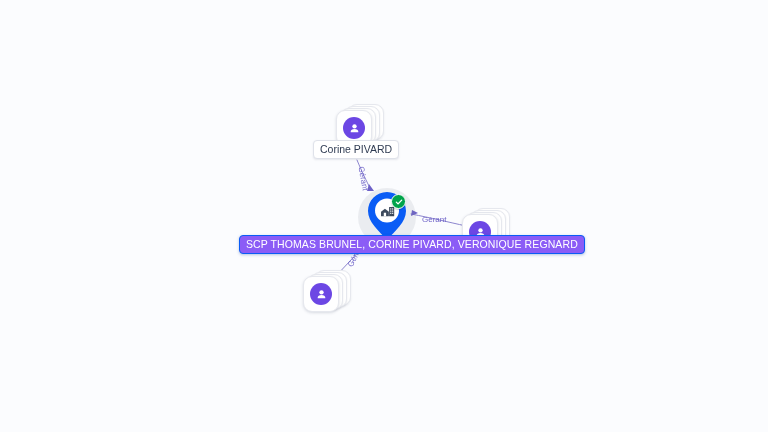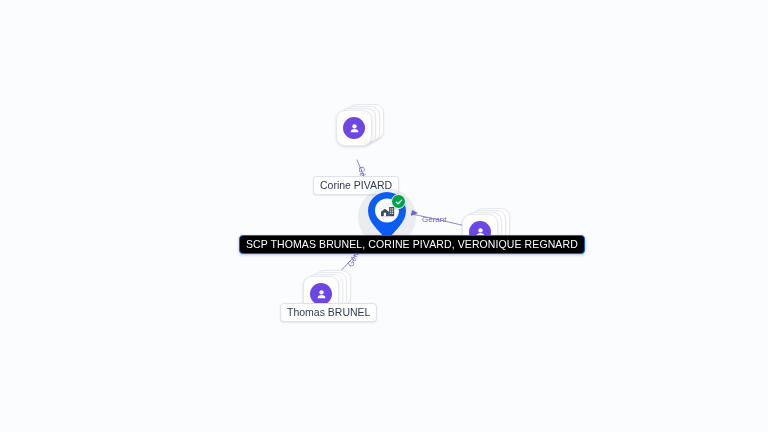--- a/index.html
+++ b/index.html
@@ -71,21 +71,21 @@
     border: 1px solid #dfe2ea;
     border-radius: 4px;
     padding: 2px 6px 3px 6px;
     font-size: 10.5px;
     line-height: 12px;
     color: #2f3b52;
     white-space: nowrap;
     box-shadow: 0 1px 2px rgba(40,50,80,0.10);
   }
   .node-label.selected {
-    background: #000000;
+    background: #8b5cf6;
     border-color: #0a5cf5;
     color: #ffffff;
     font-size: 10.5px;
     letter-spacing: 0.1px;
     box-shadow: 0 1px 3px rgba(10,60,160,0.30);
     z-index: 40;
   }
 
   
   .node-company {
@@ -171,21 +171,21 @@
     <div class="stack-card c1"></div>
     <div class="stack-card c0">
       <span class="avatar-circle">
         <svg width="13" height="13" viewBox="0 0 24 24" fill="#ffffff">
           <circle cx="12" cy="8" r="4"></circle>
           <path d="M12 13c-4.2 0-7 2.4-7 4.6V19h14v-1.4C19 15.4 16.2 13 12 13z"></path>
         </svg>
       </span>
     </div>
   </div>
-  <div class="node-label" style="left:313px; top:140px;margin-top:36px;">Corine PIVARD</div>
+  <div class="node-label" style="left:313px; top:140px;">Corine PIVARD</div>
 
   <div class="node-person" style="left:462px; top:208px;">
     <div class="stack-card c3"></div>
     <div class="stack-card c2"></div>
     <div class="stack-card c1"></div>
     <div class="stack-card c0">
       <span class="avatar-circle">
         <svg width="13" height="13" viewBox="0 0 24 24" fill="#ffffff">
           <circle cx="12" cy="8" r="4"></circle>
           <path d="M12 13c-4.2 0-7 2.4-7 4.6V19h14v-1.4C19 15.4 16.2 13 12 13z"></path>
@@ -200,21 +200,20 @@
     <div class="stack-card c1"></div>
     <div class="stack-card c0">
       <span class="avatar-circle">
         <svg width="13" height="13" viewBox="0 0 24 24" fill="#ffffff">
           <circle cx="12" cy="8" r="4"></circle>
           <path d="M12 13c-4.2 0-7 2.4-7 4.6V19h14v-1.4C19 15.4 16.2 13 12 13z"></path>
         </svg>
       </span>
     </div>
   </div>
-  <div class="node-label" style="left:280px; top:303px;">Thomas BRUNEL</div>
 
   <div class="node-company" style="left:358px; top:188px;">
     <div class="pin-halo"></div>
     <svg class="pin-shape" width="40" height="50" viewBox="0 0 40 50">
       <path d="M20 1 C9.5 1 1 9.5 1 20 C1 31 12 40 20 49 C28 40 39 31 39 20 C39 9.5 30.5 1 20 1 Z" fill="#0a5cf5"></path>
       <circle cx="20" cy="19.5" r="12" fill="#ffffff"></circle>
     </svg>
     <span class="pin-inner-icon">
       <svg width="16" height="14" viewBox="0 0 22 18" fill="#3d4a5c">
         <rect x="12.5" y="2" width="7" height="13" rx="0.6"></rect>

